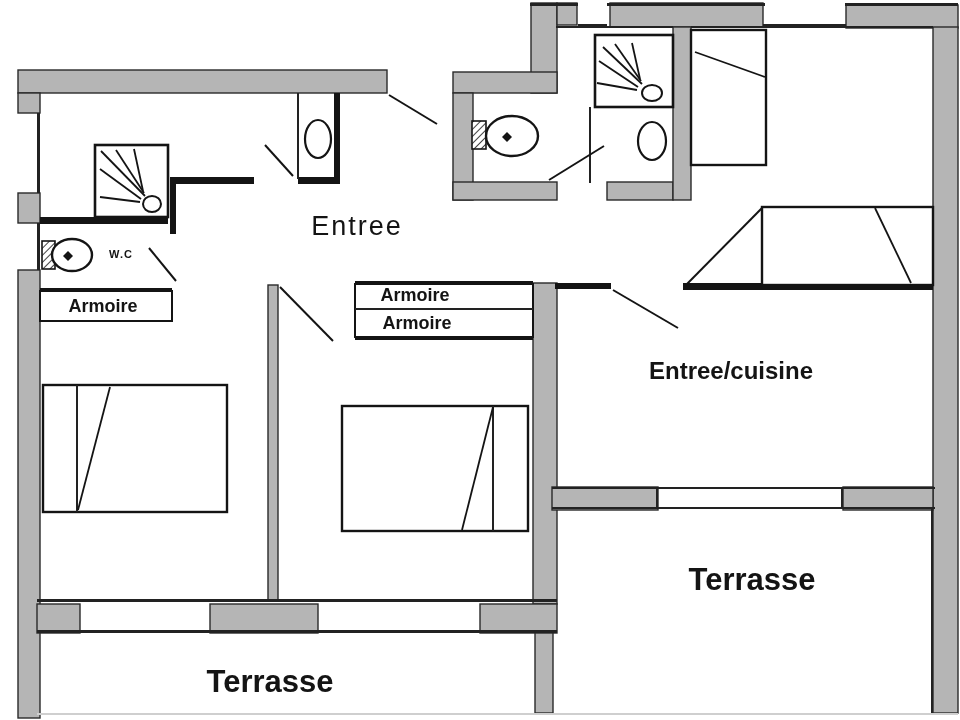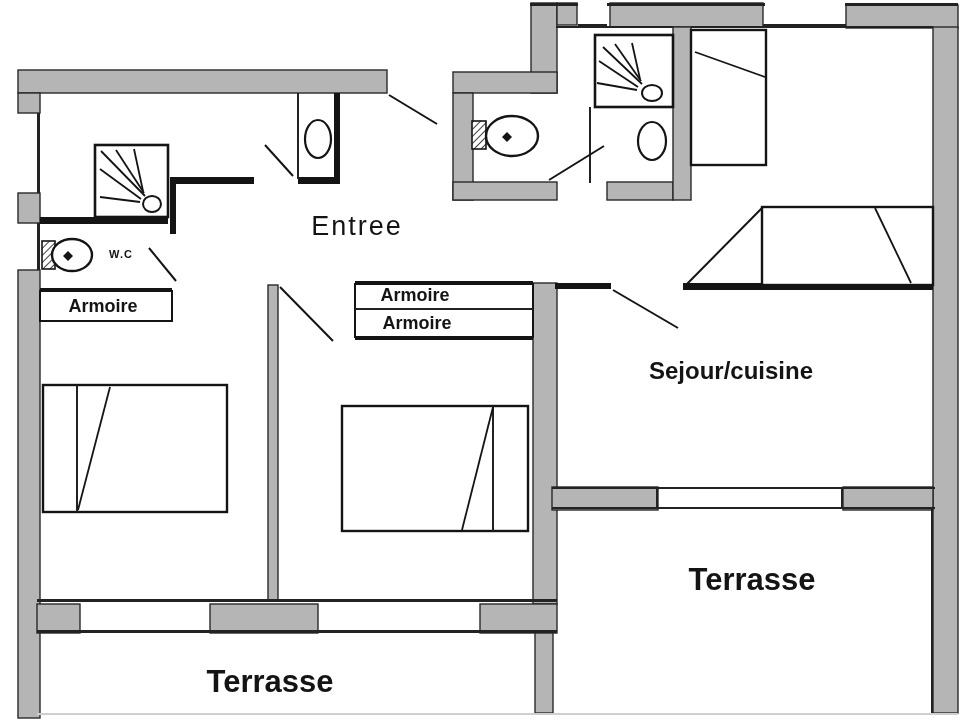--- a/index.html
+++ b/index.html
@@ -113,16 +113,16 @@
       <line x1="280" y1="287" x2="333" y2="341" stroke="#141414" stroke-width="2"></line>
       <line x1="613" y1="290" x2="678" y2="328" stroke="#141414" stroke-width="2"></line>
       <line x1="686" y1="285" x2="762" y2="208" stroke="#141414" stroke-width="2"></line>
     </svg>
 
   <div class="lbl" style="left: 357px; top: 226px; font-size: 27px; font-weight: 400; letter-spacing: 2px;">Entree</div>
   <div class="lbl" style="left: 121px; top: 254px; font-size: 11px; font-weight: 700; letter-spacing: 1px;">W.C</div>
   <div class="lbl" style="left: 103px; top: 306px; font-size: 18px; font-weight: 700; letter-spacing: 0px;">Armoire</div>
   <div class="lbl" style="left: 415px; top: 295px; font-size: 18px; font-weight: 700; letter-spacing: 0px;">Armoire</div>
   <div class="lbl" style="left: 417px; top: 323px; font-size: 18px; font-weight: 700; letter-spacing: 0px;">Armoire</div>
-  <div class="lbl" style="left: 731px; top: 371px; font-size: 24px; font-weight: 700; letter-spacing: 0px;">Sejour/cuisine</div>
+  <div class="lbl" style="left: 731px; top: 371px; font-size: 24px; font-weight: 700; letter-spacing: 0px;">Entree/cuisine</div>
   <div class="lbl" style="left: 752px; top: 580px; font-size: 31px; font-weight: 700; letter-spacing: 0px;">Terrasse</div>
   <div class="lbl" style="left: 270px; top: 682px; font-size: 31px; font-weight: 700; letter-spacing: 0px;">Terrasse</div>
 </div>
 
 </body></html>

